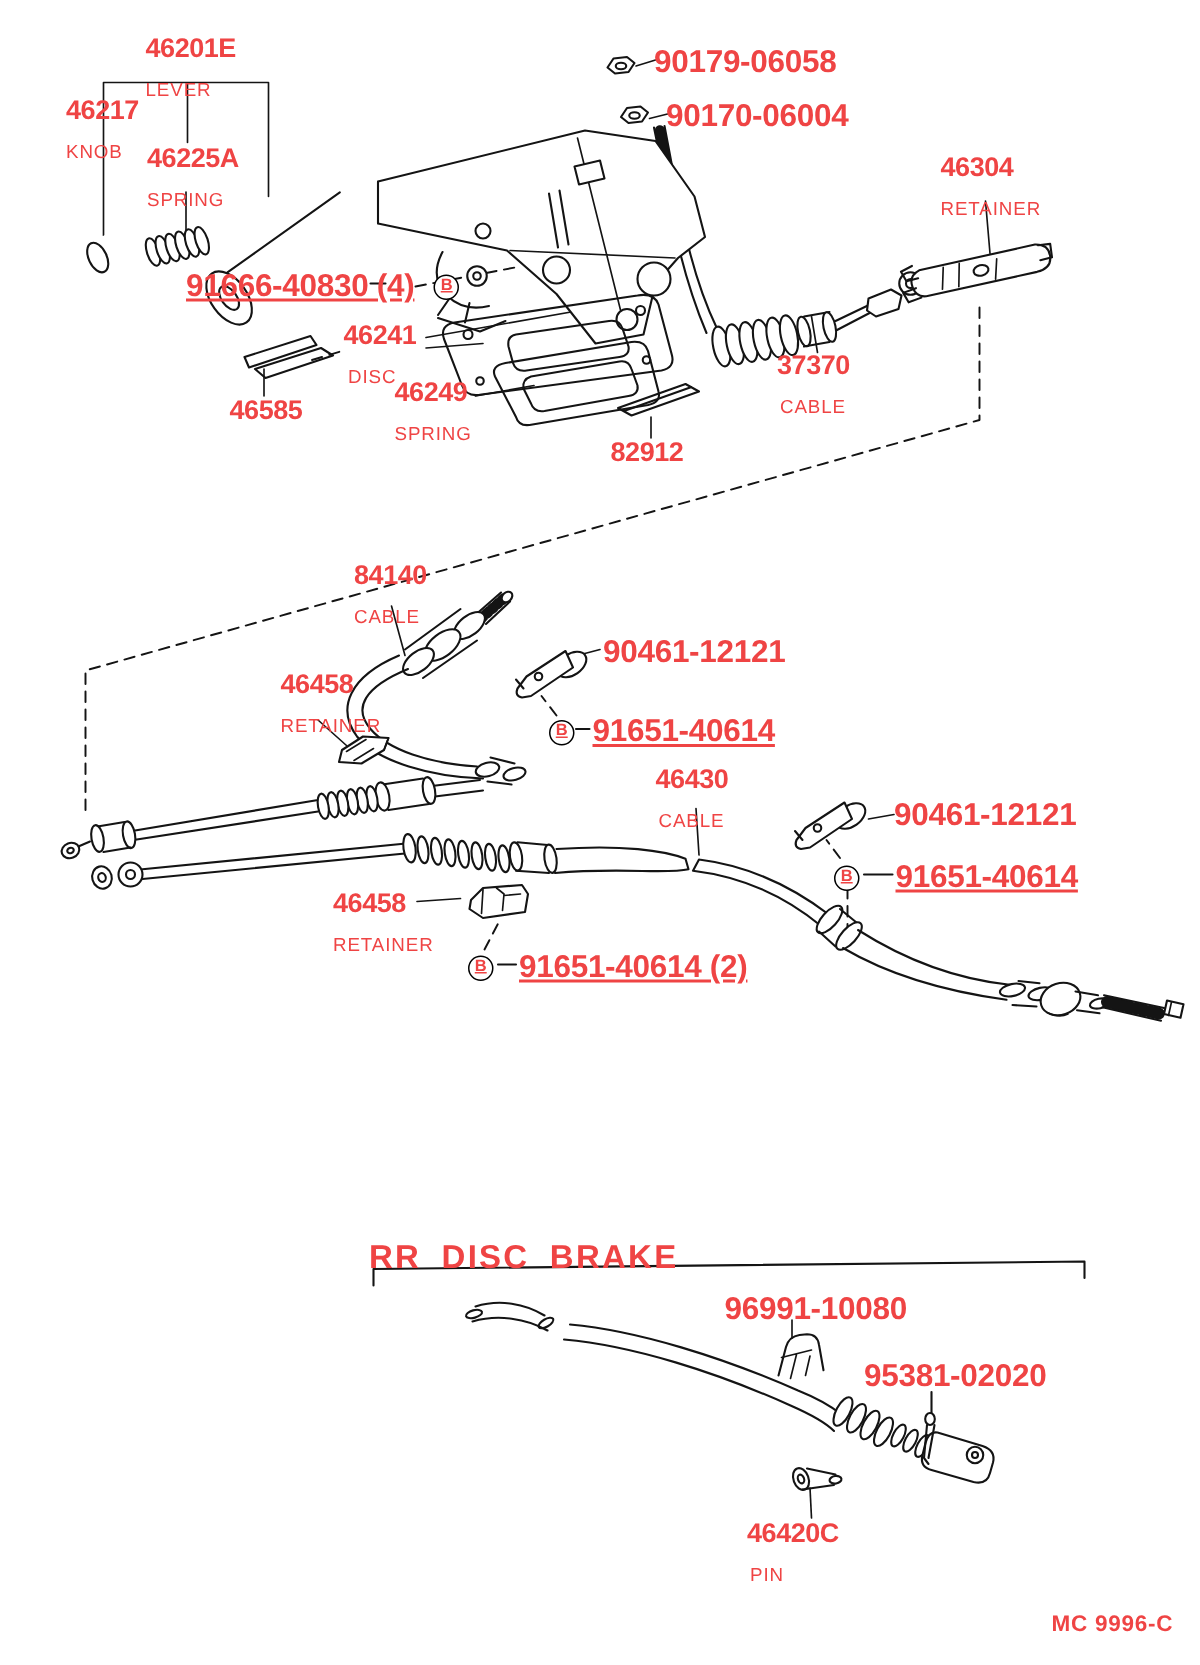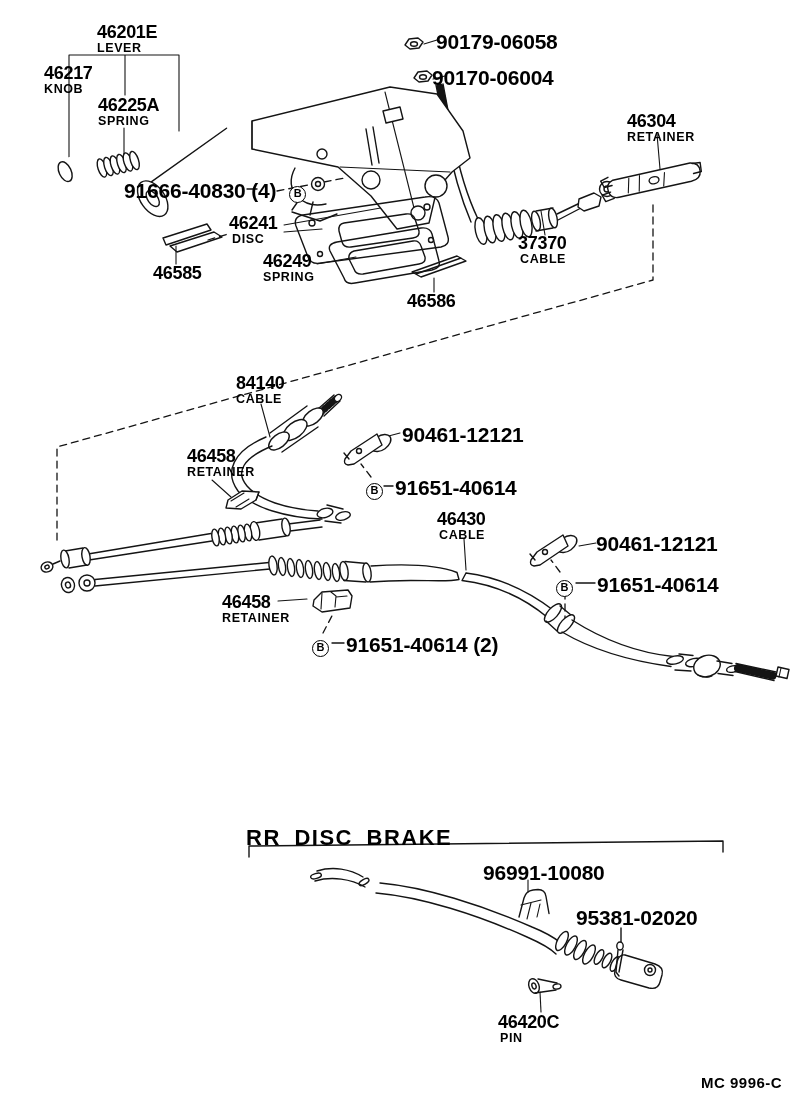--- a/index.html
+++ b/index.html
@@ -1,30 +1,30 @@
 <!DOCTYPE html>
 <html><head>
 <meta charset="utf-8">
 <style>
   html,body{margin:0;padding:0;background:#fff;}
   .canvas{position:relative;width:800px;height:1110px;background:#ffffff;overflow:hidden;
-          font-family:"Liberation Sans",sans-serif;color:#000000;}
+          font-family:"Liberation Sans",sans-serif;color:#ef4444;}
   .canvas svg{position:absolute;left:0;top:0;}
   .art path,.art line,.art circle,.art ellipse,.art polyline{
       stroke:#141414;stroke-width:1.4;fill:none;stroke-linecap:round;stroke-linejoin:round;}
   .art .fw{fill:#ffffff;}
   .art .thin{stroke-width:1.1;}
   .art .thr{stroke-width:7;stroke-dasharray:1.7 2.8;}
   .art .thr8{stroke-width:8;stroke-dasharray:1.8 3;}
   .art .dash{stroke-dasharray:7 5;stroke-width:1.3;}
   .lbl{position:absolute;line-height:1.08;white-space:nowrap;}
   .num{font-size:18px;font-weight:700;letter-spacing:-0.3px;}
-  .sub{font-size:12.5px;font-weight:700;letter-spacing:0.6px;margin-top:0px;}
+  .sub{font-size:12.5px;font-weight:400;letter-spacing:0.6px;margin-top:12px;}
   .n16{font-size:21px;font-weight:700;letter-spacing:-0.2px;}
-  .row{display:flex;align-items:flex-end;}
+  .row{display:flex;align-items:center;text-decoration:underline;}
   .bmark{width:17px;height:17px;border:1.8px solid #000;border-radius:50%;font-size:11px;
          font-weight:700;display:flex;align-items:center;justify-content:center;
          box-sizing:border-box;flex:0 0 auto;background:#fff;}
   .rrheader{font-size:22px;font-weight:700;letter-spacing:1.5px;word-spacing:6px;}
   .footer{font-size:15px;font-weight:700;letter-spacing:0.5px;}
 </style>
 </head>
 <body>
 
 <div class="canvas">
@@ -303,45 +303,45 @@
 
 <div class="lbl row" style="left:124px;top:180px">
   <span class="n16">91666-40830 (4)</span>
   <span class="bmark" style="margin-left:13px">B</span>
 </div>
 
 <div class="lbl" style="left:436px;top:31px">
   <span class="n16">90179-06058</span>
 </div>
 
-<div class="lbl" style="left:432px;top:67px">
+<div class="lbl" style="left:444px;top:67px">
   <span class="n16">90170-06004</span>
 </div>
 
-<div class="lbl" style="left:627px;top:112px">
+<div class="lbl" style="left:627px;top:102px">
   <div class="num">46304</div>
   <div class="sub">RETAINER</div>
 </div>
 
 <div class="lbl" style="left:229px;top:214px">
   <div class="num">46241</div>
   <div class="sub" style="padding-left:3px">DISC</div>
 </div>
 
 <div class="lbl" style="left:263px;top:252px">
   <div class="num">46249</div>
   <div class="sub">SPRING</div>
 </div>
 
 <div class="lbl" style="left:153px;top:264px">
   <span class="num">46585</span>
 </div>
 
 <div class="lbl" style="left:407px;top:292px">
-  <span class="num">46586</span>
+  <span class="num">82912</span>
 </div>
 
 <div class="lbl" style="left:518px;top:234px">
   <div class="num">37370</div>
   <div class="sub" style="padding-left:2px">CABLE</div>
 </div>
 
 <div class="lbl" style="left:236px;top:374px">
   <div class="num">84140</div>
   <div class="sub">CABLE</div>

